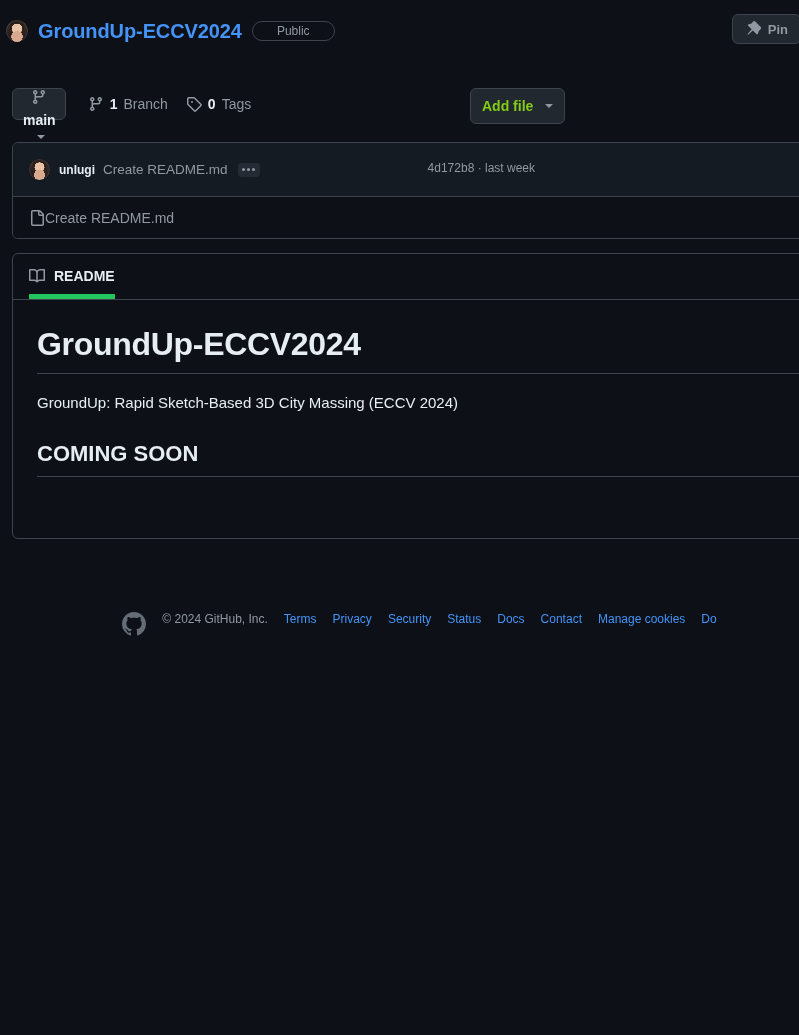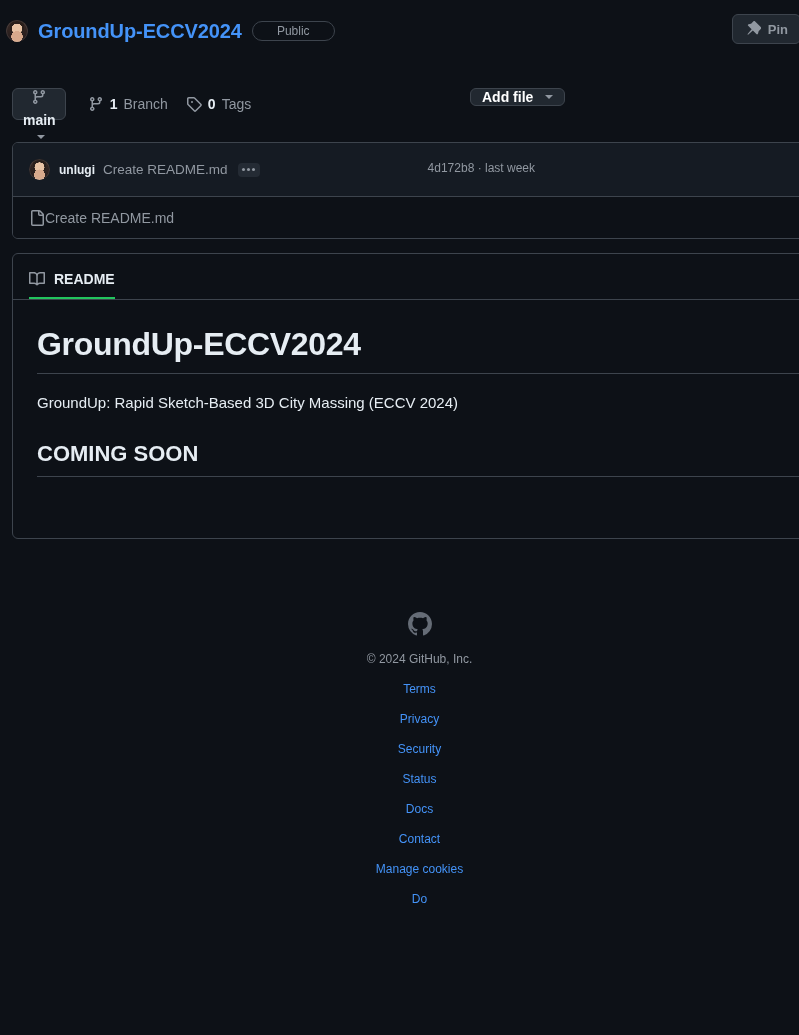--- a/index.html
+++ b/index.html
@@ -148,27 +148,27 @@
     border-radius: 6px;
     padding: 2px 6px;
     line-height: 12px;
     background: #0d1117;
   }
   .addfile-button {
     display: flex;
     align-items: center;
     gap: 9px;
     height: 16px;
-    padding: 8px 11px;
+    padding: 17px 11px;
     background: #212830;
     border: 1px solid #3d444d;
     border-radius: 6px;
     font-size: 14px;
     font-weight: bold;
-    color: #ffffff;
+    color: #84cc16;
     white-space: nowrap;
   }
 
   
   .filebox {
     margin: 18px 0 0 12px;
     width: 900px;
     border: 1px solid #3d444d;
     border-radius: 6px;
     overflow: hidden;
@@ -263,21 +263,21 @@
     border-bottom: 1px solid #3d444d;
   }
   .tab-readme {
     display: flex;
     align-items: center;
     gap: 9px;
     font-size: 14px;
     font-weight: bold;
     color: #e6edf3;
     padding-bottom: 10px;
-    border-bottom: 2px solid #22c55e;
+    border-bottom: 5px solid #22c55e;
   }
   .readme-body { padding: 26px 24px 0 24px; }
   .readme-h1 {
     font-size: 32px;
     font-weight: bold;
     color: #e6edf3;
     letter-spacing: -0.3px;
     padding-bottom: 10px;
     border-bottom: 1px solid #3d444d;
   }
@@ -307,24 +307,22 @@
     gap: 16px;
     font-size: 12px;
     color: #9198a1;
     white-space: nowrap;
     overflow: hidden;
   }
   .footer a { color: #4493f8; text-decoration: none; }
   .footer .copy { color: #9198a1; }
   .footer-inner {
     display: flex;
-    align-items: center;
     gap: 16px;
     margin-left: 40px;
-    flex-direction: column;
   }
   svg { display: block; }
 </style>
 </head>
 <body>
 
 <div class="page">
 
   <div class="repo-header">
     <div class="avatar-owner"></div>

